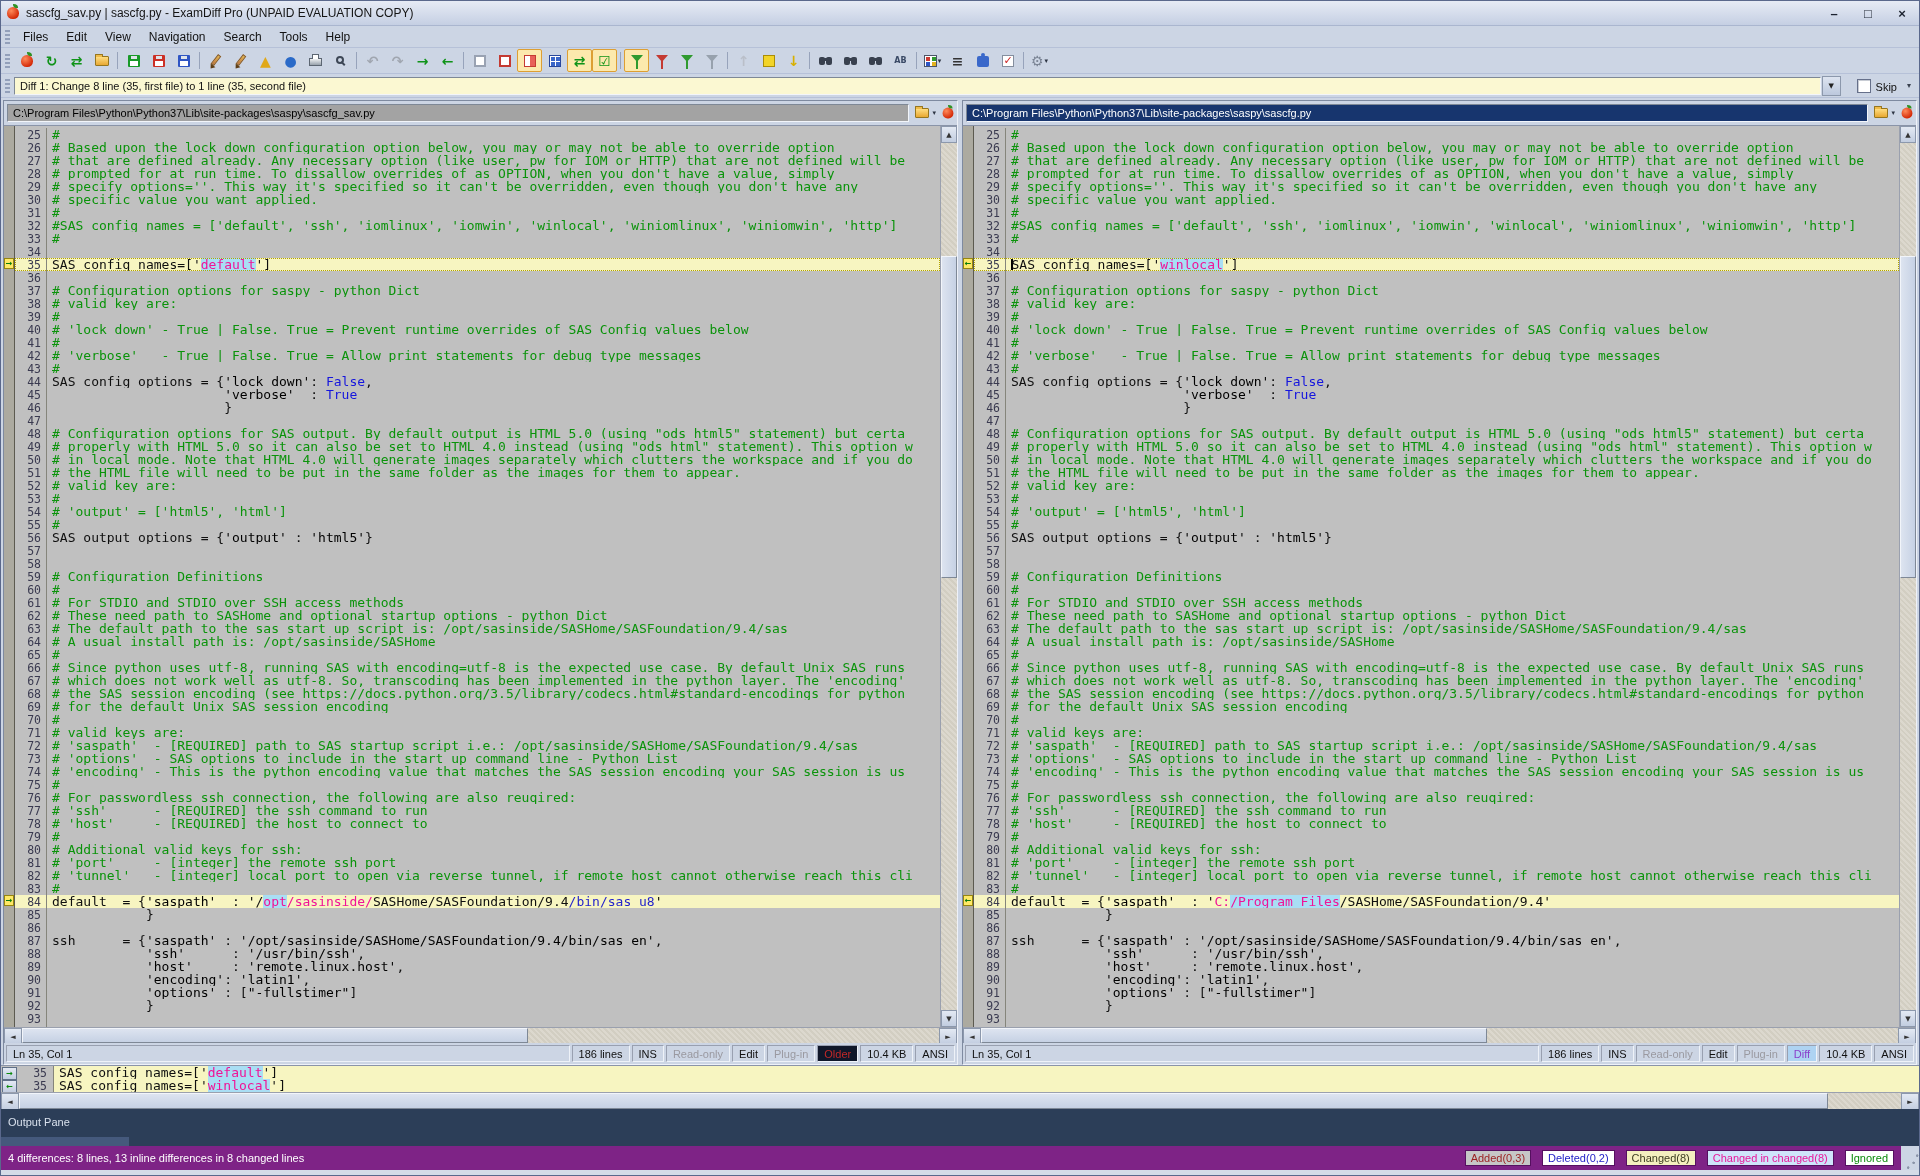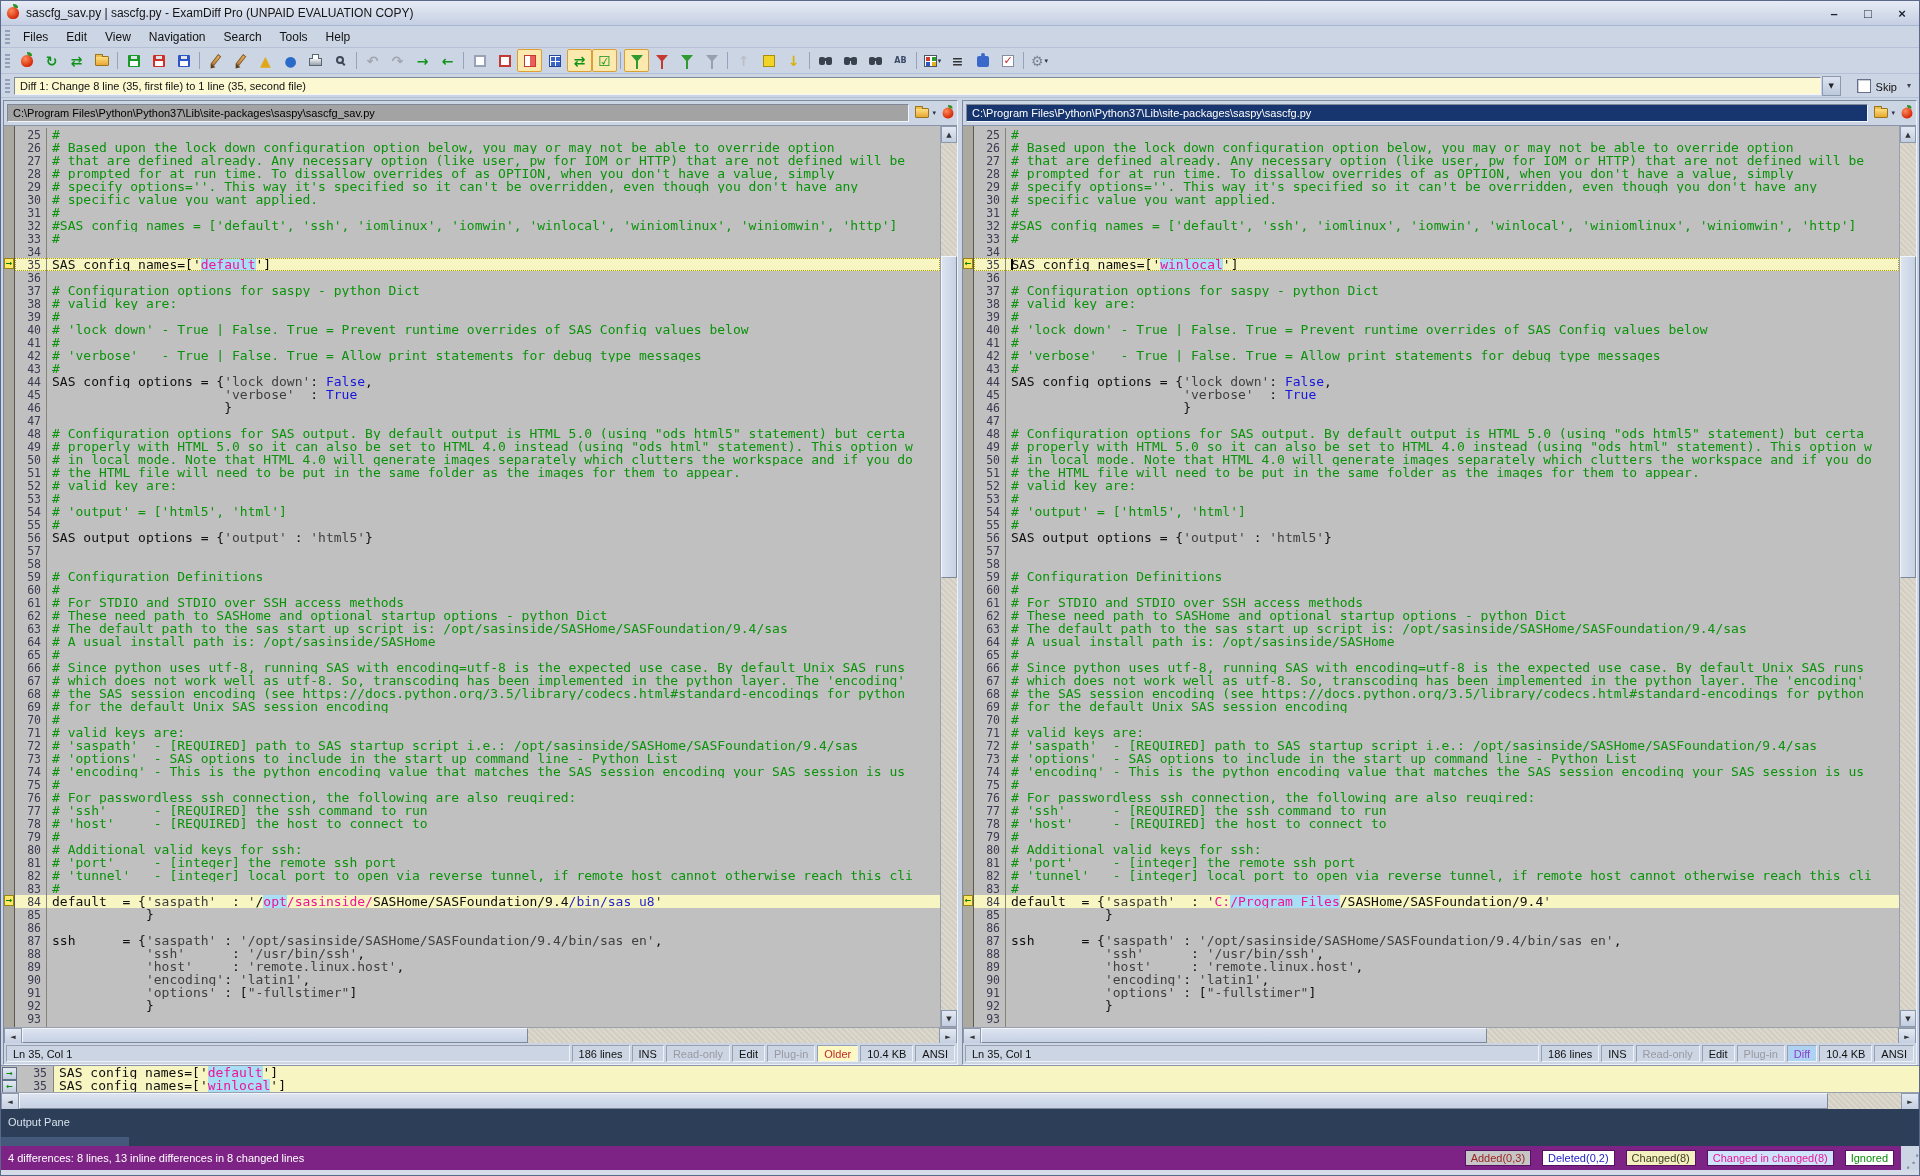--- a/index.html
+++ b/index.html
@@ -94,21 +94,21 @@
           font-family:"DejaVu Sans",sans-serif;line-height:1;}
   .code-zone{flex:1;min-width:0;display:flex;flex-direction:column;padding-top:2px;overflow:hidden;}
   .crow{height:13px;flex:none;display:flex;align-items:center;font-family:"DejaVu Sans Mono",monospace;font-size:13px;white-space:pre;overflow:hidden;}
   .crow .num{width:32px;flex:none;height:100%;display:flex;align-items:center;justify-content:flex-end;
              padding-right:5px;box-sizing:border-box;color:#3a3a50;font-size:11.5px;border-right:1px solid #85857b;}
   .crow .txt{flex:1;min-width:0;height:100%;display:flex;align-items:center;padding-left:5px;overflow:hidden;white-space:pre;}
   .crow.chg{background:#f7f5c1;}
   .crow.cur{outline:1px dotted #b3a300;outline-offset:-1px;}
   .seg-com{color:#0a930a;}
   .seg-code{color:#0f0f0f;}
-  .seg-str{color:#404040;}
+  .seg-str{color:#000000;}
   .seg-kw{color:#1515dd;}
   .seg-chg{color:#f01397;background:#a9def4;}
   .seg-pink{color:#f01397;}
   .seg-del{color:#2525cc;}
   .caret{display:inline-block;width:1.5px;height:11px;background:#000;align-self:center;margin-right:-1px;}
   
   .vscroll{width:16px;flex:none;display:flex;flex-direction:column;background:#dcd8ce;border-left:1px solid #9aa0ae;}
   .sbtn{height:15px;flex:none;background:linear-gradient(#e3e9f3,#c2cde0);border:1px solid #8c98ac;
         display:flex;align-items:center;justify-content:center;font-size:7px;color:#333;font-family:"DejaVu Sans",sans-serif;}
   .vtrack{flex:1;position:relative;background:repeating-linear-gradient(45deg,#dcd8ce 0 2px,#d2cec2 2px 4px);}
@@ -118,21 +118,21 @@
   .hbtn{width:16px;height:100%;flex:none;background:linear-gradient(#e3e9f3,#c2cde0);border:1px solid #8c98ac;
         display:flex;align-items:center;justify-content:center;font-size:7px;color:#333;font-family:"DejaVu Sans",sans-serif;}
   .htrack{flex:1;position:relative;}
   .hthumb{position:absolute;top:0;bottom:0;left:0;width:55%;background:linear-gradient(#dde4f0,#c6d1e4);
           border:1px solid;border-color:#f2f5fa #7e8896 #7e8896 #f2f5fa;}
   
   .pane-status{height:19px;flex:none;display:flex;align-items:center;background:#ccd5e4;font-size:11px;color:#111;padding:1px 2px;gap:2px;}
   .scell{height:15px;display:flex;align-items:center;padding:0 6px;border:1px solid;border-color:#99a0b0 #eef2f8 #eef2f8 #99a0b0;white-space:nowrap;}
   .scell.flex{flex:1;}
   .scell.muted{color:#9a99a0;}
-  .scell.older{color:#c02828;background:#fef9c3;}
+  .scell.older{color:#c02828;background:#0f172a;}
   .scell.newer{color:#8a3ecb;background:#aed3f2;}
   
   .bottom-rows{flex:none;background:#c0c0c0;border-top:1px solid #8a94a8;}
   .brow{height:13px;display:flex;align-items:stretch;font-family:"DejaVu Sans Mono",monospace;font-size:13px;white-space:pre;}
   .brow .bicon{width:13px;height:11px;margin:1px 1px 0 1px;flex:none;background:linear-gradient(#e3e9f3,#c2cde0);
                border:1px solid #5f7087;display:flex;align-items:center;justify-content:center;
                font-size:8px;font-weight:bold;color:#0a8a0a;font-family:"DejaVu Sans",sans-serif;line-height:1;}
   .brow .bnum{width:36px;flex:none;display:flex;align-items:center;justify-content:flex-end;padding-right:6px;
               box-sizing:border-box;color:#3a3a50;font-size:11.5px;border-right:1px solid #85857b;}
   .brow .btxt{flex:1;display:flex;align-items:center;padding-left:5px;background:#f7f5c1;overflow:hidden;}

